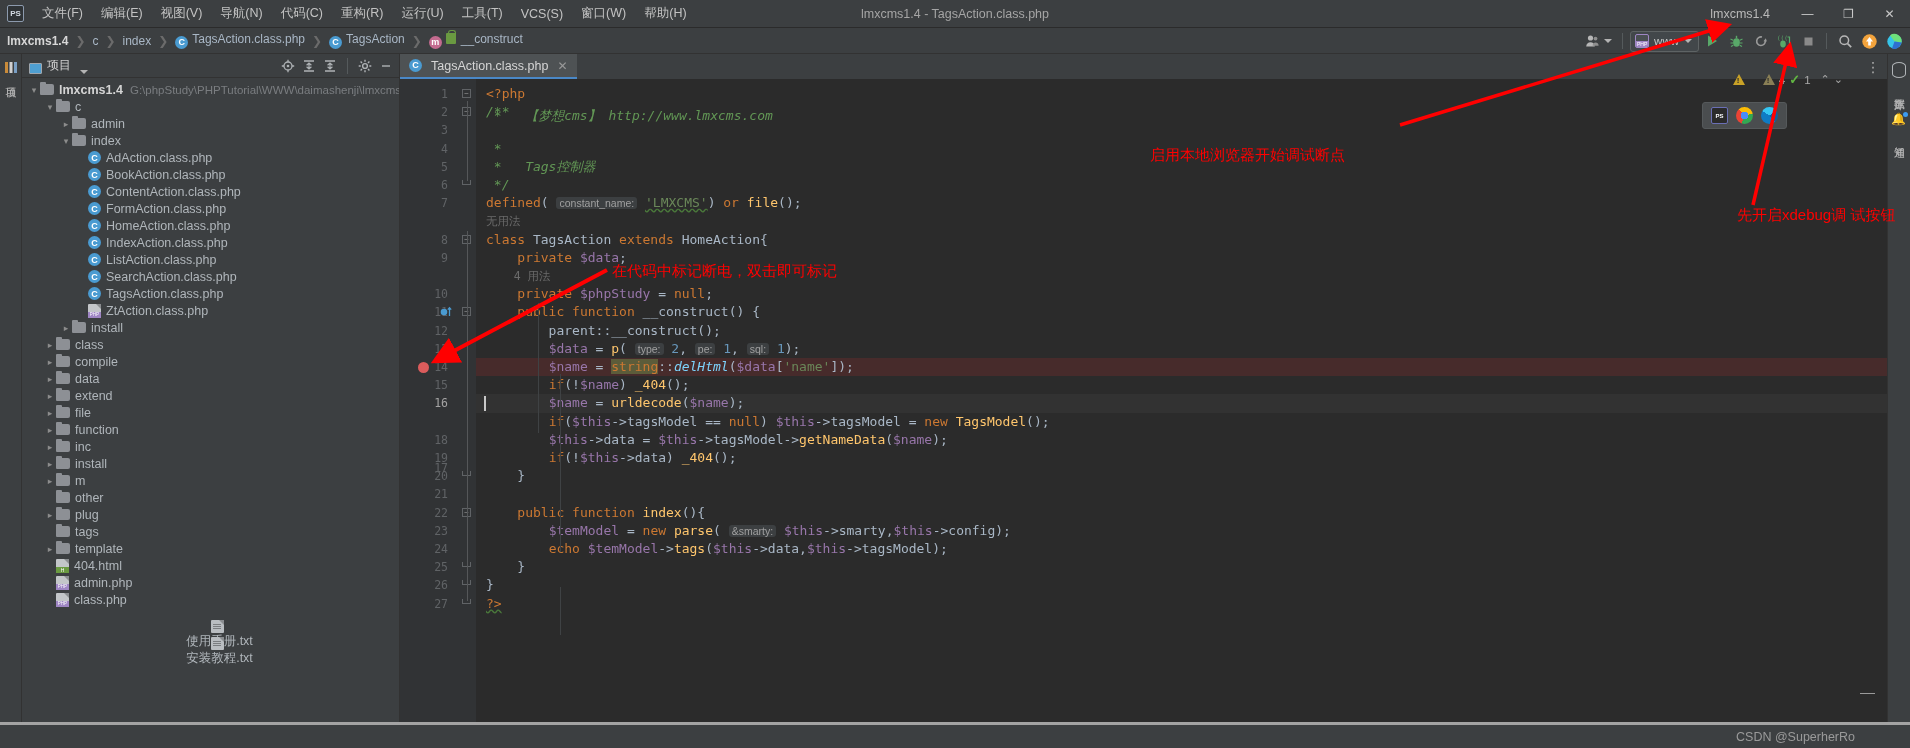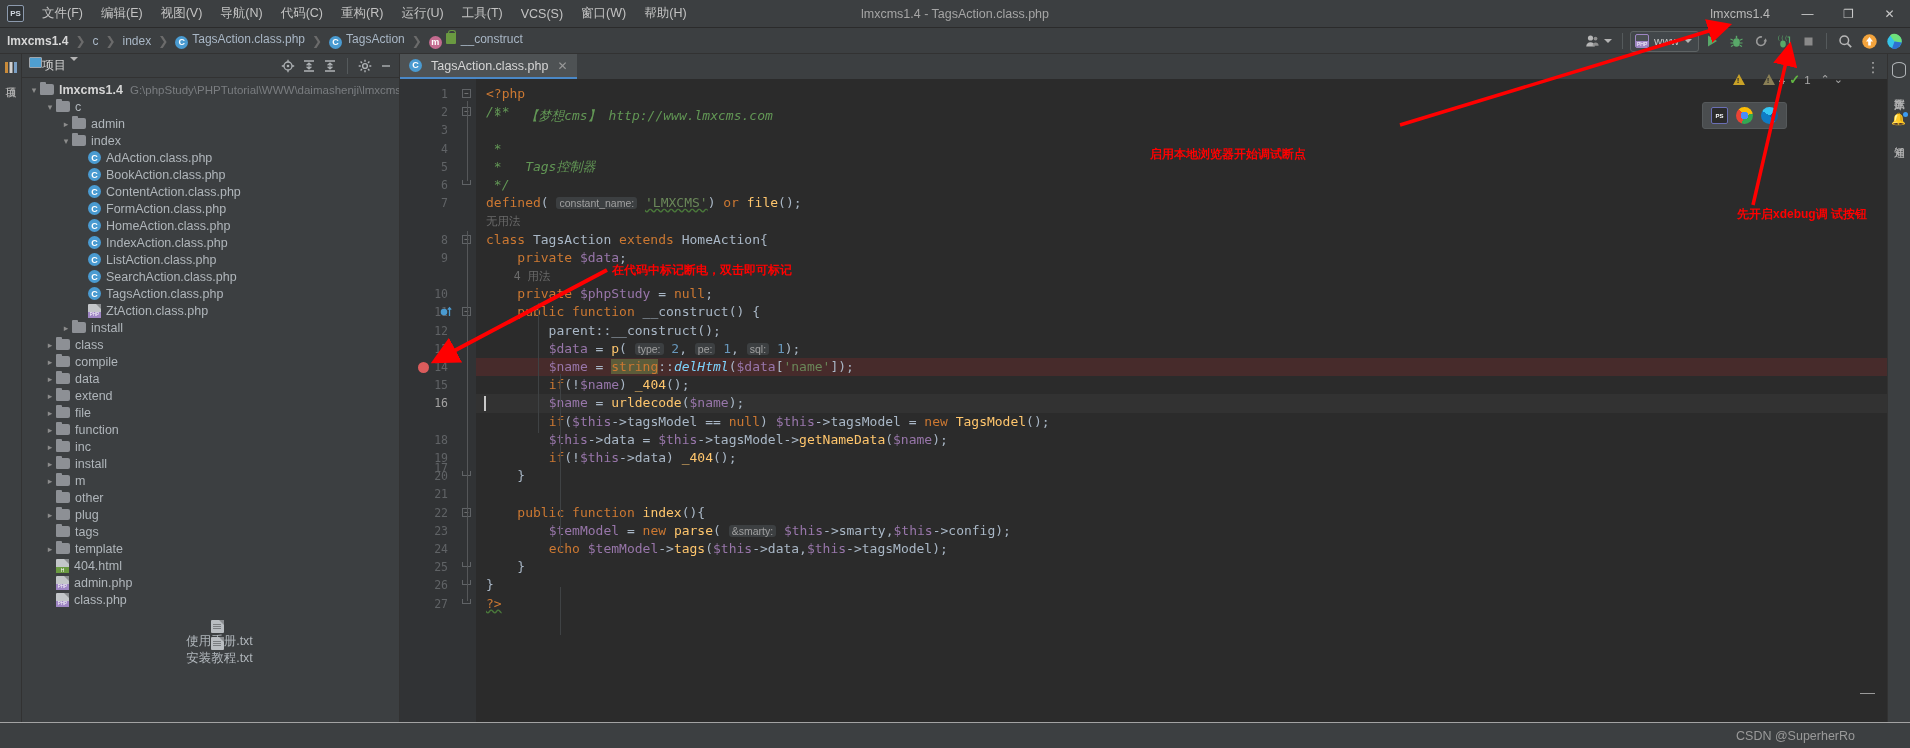--- a/index.html
+++ b/index.html
@@ -100,21 +100,21 @@
 
   
   .project-panel {
     width: 378px; background: #3c3f41; border-right: 1px solid #323232;
     display: flex; flex-direction: column;
   }
   .panel-head {
     height: 24px; display: flex; align-items: center; padding: 0 4px 0 7px;
     border-bottom: 1px solid #323232;
   }
-  .panel-title { font-size: 12px; color: #d0d0d0; display: flex; align-items: flex-start; }
+  .panel-title { font-size: 12px; color: #d0d0d0; display: flex; align-items: flex-end; gap: 5px; }
   .sq-icon {
     width: 13px; height: 11px; border: 1.5px solid #9fa6ad; border-radius: 1px;
     background: #4f9fd1;
   }
   .panel-head-actions { margin-left: auto; display: flex; align-items: center; gap: 3px; }
   .hd-btn { width: 18px; height: 18px; display: flex; align-items: center; justify-content: center; color: #aeb2b5; font-size: 12px; border-radius: 2px; }
 
   .tree { flex: 1; overflow: hidden; padding-top: 3px; font-size: 12.5px; }
   .row { display: flex; align-items: center; height: 17px; padding-right: 4px; white-space: nowrap; }
   .arrow {
@@ -231,28 +231,28 @@
   
   .rightstrip {
     width: 23px; background: #3c3f41; border-left: 1px solid #323232;
     display: flex; flex-direction: column; align-items: center; padding-top: 8px; gap: 6px;
   }
   .db-icon { width: 14px; height: 16px; border: 1.5px solid #b0b4b7; border-radius: 7px/4px; }
   .bell-icon { font-size: 12px; color: #b0b4b7; position: relative; }
   .bell-dot { position: absolute; right: -2px; top: 0; width: 5px; height: 5px; border-radius: 50%; background: #3d9bf0; }
 
   
-  .anno { position: absolute; color: #ff0000; font-size: 12px; font-weight: 700; z-index: 20;
+  .anno { position: absolute; color: #ff0000; font-size: 15px; font-weight: 400; z-index: 20;
           font-family: "Liberation Sans", sans-serif; white-space: pre; line-height: 23px; }
   svg.arrows { position: absolute; left: 0; top: 0; width: 1910px; height: 748px; pointer-events: none; z-index: 19; }
 
   
   .statusbar {
     position: absolute; left: 0; right: 0; bottom: 0; height: 26px; background: #3c3f41;
-    border-top: 1px solid #a3a3a3; display: flex; align-items: center;
+    border-top: 3px solid #a3a3a3; display: flex; align-items: center;
   }
   .watermark { margin-left: auto; margin-right: 55px; color: #9a9a9a; font-size: 12.5px; }
   .minimize-dash { position: absolute; right: 35px; bottom: 48px; color: #9a9a9a; font-size: 15px; }
 </style>
 </head>
 <body>
 
 <div class="app">
 
   <div class="titlebar">

